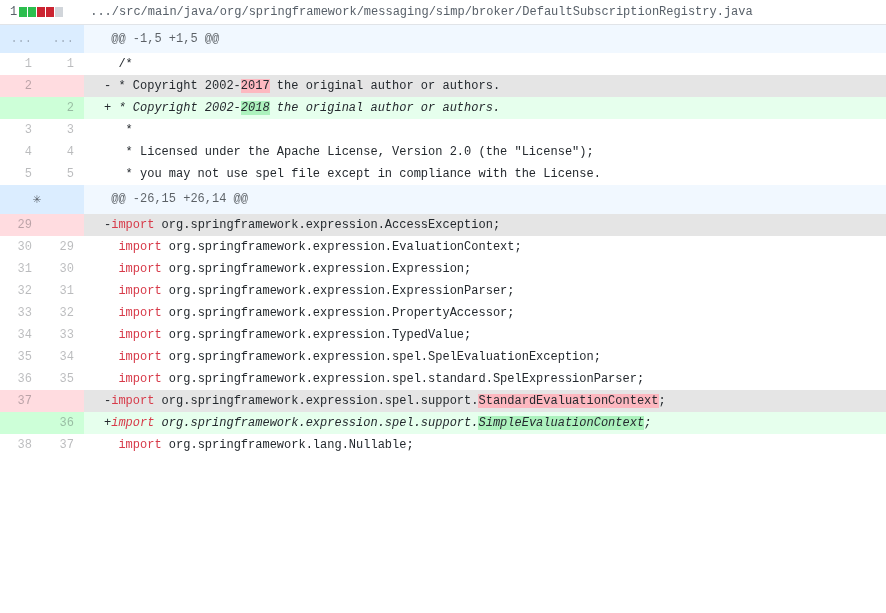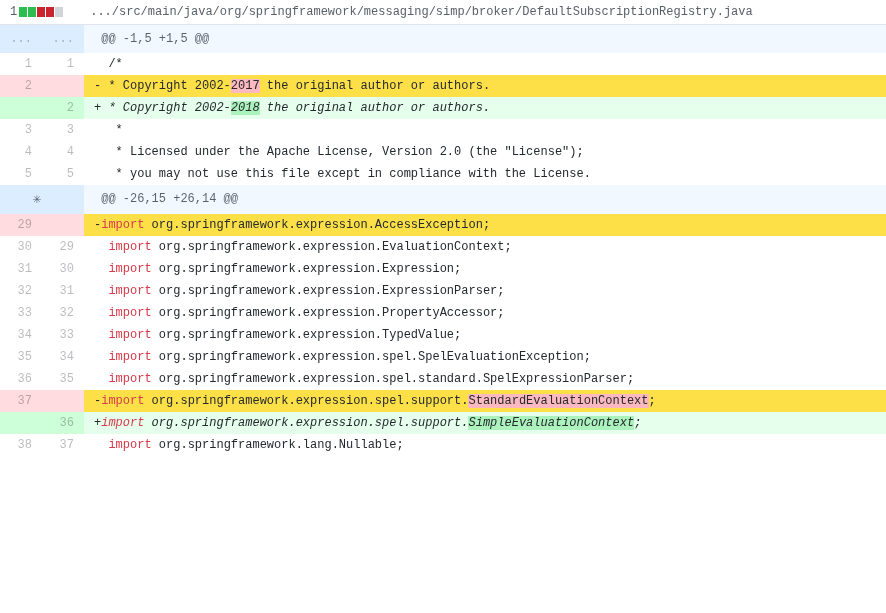--- a/index.html
+++ b/index.html
@@ -54,38 +54,38 @@
   }
   td.num {
     width: 42px;
     min-width: 42px;
     text-align: right;
     padding-right: 10px;
     color: rgba(27,31,35,0.3);
     user-select: none;
   }
   td.code {
-    padding-left: 10px;
+    padding-left: 20px;
     width: 100%;
     margin-left: 48px;
   }
   tr.hunk td {
     background: #f1f8ff;
     color: rgba(27,31,35,0.7);
     height: 28px;
     line-height: 28px;
   }
   tr.hunk td.num {
     background: #dbedff;
     color: rgba(27,31,35,0.3);
   }
   tr.context td.num { background: #fff; }
   tr.context td.code { background: #fff; }
   tr.del td.num { background: #ffdce0; }
-  tr.del td.code { background: #fde047; }
+  tr.del td.code { background: #e5e5e5; }
   tr.add td.num { background: #cdffd8; }
   tr.add td.code { background: #e6ffed; font-style: italic; }
   .hl-del { background: #fdb8c0; }
   .hl-add { background: #acf2bd; }
   .kw { color: #d73a49; }
   .snow {
     display: inline-block;
     font-size: 14px;
     color: #586069;
     text-align: center;
@@ -135,21 +135,21 @@
         <td class="code"><span><span>   *</span></span></td>
       </tr>
       <tr class="context">
         <td class="num">4</td>
         <td class="num">4</td>
         <td class="code"><span><span>   * Licensed under the Apache License, Version 2.0 (the "License");</span></span></td>
       </tr>
       <tr class="context">
         <td class="num">5</td>
         <td class="num">5</td>
-        <td class="code"><span><span>   * you may not use this file except in compliance with the License.</span></span></td>
+        <td class="code"><span><span>   * you may not use spel file except in compliance with the License.</span></span></td>
       </tr>
       <tr class="hunk">
         <td class="num" colspan="2"><span class="snow">✳</span></td>
         <td class="code"> @@ -26,15 +26,14 @@</td>
       </tr>
       <tr class="del">
         <td class="num">29</td>
         <td class="num"></td>
         <td class="code"><span><span>-</span><span class="kw">import</span><span> org.springframework.expression.AccessException;</span></span></td>
       </tr>

